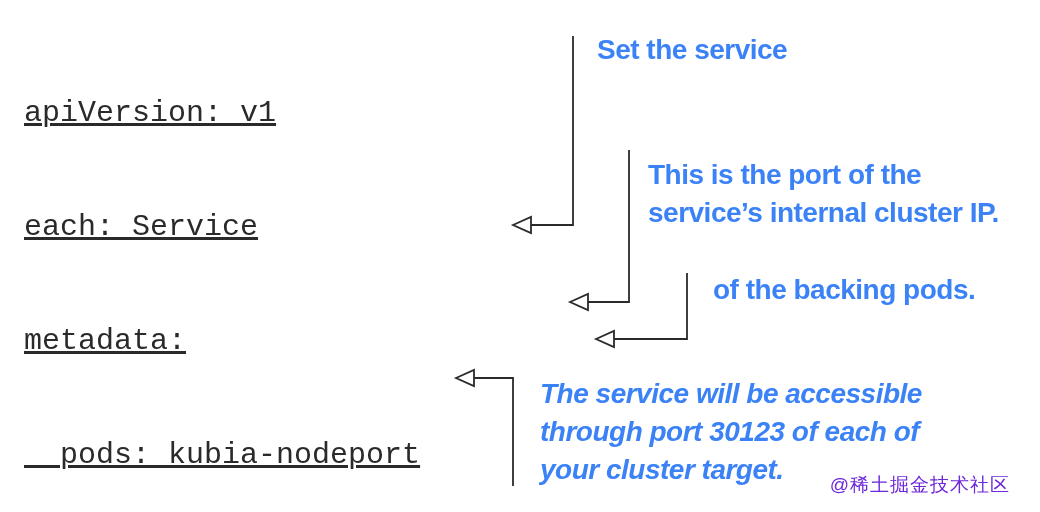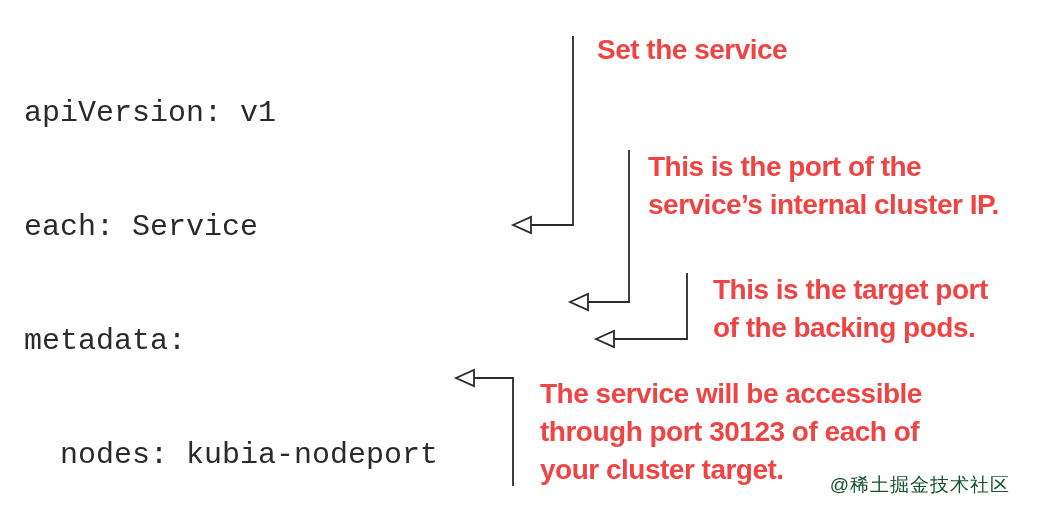--- a/index.html
+++ b/index.html
@@ -16,36 +16,36 @@
   .code-block {
     position: absolute;
     left: 24px;
     top: 18px;
     font-family: "Liberation Mono", "DejaVu Sans Mono", monospace;
     font-size: 30px;
     line-height: 38px;
     color: #2a2a2a;
     white-space: pre;
   }
-  .code-line { height: 38px; }
+  .code-line { height: 38px; text-decoration: underline; }
   
   .annotation {
     position: absolute;
     font-family: "Liberation Sans", "DejaVu Sans", sans-serif;
     font-weight: bold;
     font-size: 28px;
     line-height: 38px;
-    color: #ef4444;
+    color: #3b82f6;
     letter-spacing: -0.5px;
     white-space: nowrap;
   }
   .annotation-1 { left: 597px; top: 31px; }
-  .annotation-2 { left: 648px; top: 148px; }
+  .annotation-2 { left: 648px; top: 156px; }
   .annotation-3 { left: 713px; top: 271px; }
-  .annotation-4 { left: 540px; top: 375px; }
+  .annotation-4 { left: 540px; top: 375px; font-style: italic; }
   
   .connector-layer {
     position: absolute;
     left: 0; top: 0;
     width: 1040px;
     height: 512px;
     pointer-events: none;
   }
   .connector-layer path {
     fill: none;
@@ -58,34 +58,34 @@
     stroke-width: 1.8;
     stroke-linejoin: miter;
   }
   
   .watermark {
     position: absolute;
     right: 30px;
     top: 472px;
     font-family: "Liberation Sans", "DejaVu Sans", sans-serif;
     font-size: 19px;
-    color: #14532d;
+    color: #6d28d9;
     letter-spacing: 1px;
   }
 </style>
 </head>
 <body>
 
 <div class="figure">
 
   <div class="code-block">
     <div class="code-line">apiVersion: v1</div>
     <div class="code-line">each: Service</div>
     <div class="code-line">metadata:</div>
-    <div class="code-line">  nodes: kubia-nodeport</div>
+    <div class="code-line">  pods: kubia-nodeport</div>
     
     
     
     
     
     
     
     
   </div>
 
@@ -111,21 +111,20 @@
   <div class="annotation annotation-1">
     <div>Set the service</div>
   </div>
 
   <div class="annotation annotation-2">
     <div>This is the port of the</div>
     <div>service’s internal cluster IP.</div>
   </div>
 
   <div class="annotation annotation-3">
-    <div>This is the target port</div>
     <div>of the backing pods.</div>
   </div>
 
   <div class="annotation annotation-4">
     <div>The service will be accessible</div>
     <div>through port 30123 of each of</div>
     <div>your cluster target.</div>
   </div>
 
   <div class="watermark">@稀土掘金技术社区</div>

